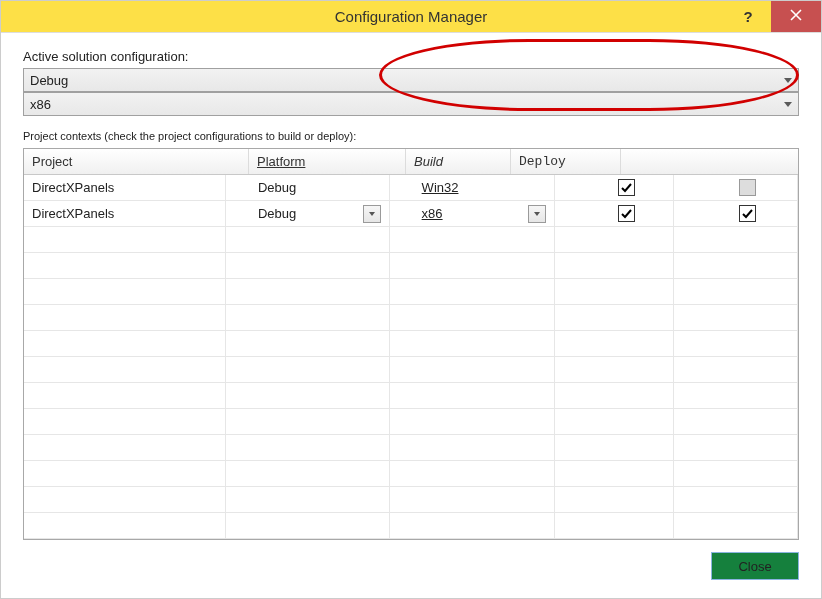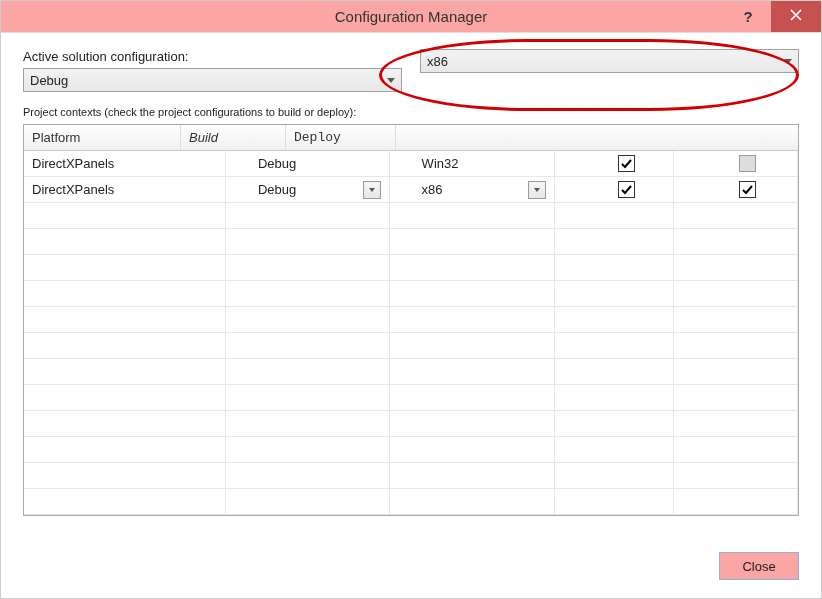--- a/index.html
+++ b/index.html
@@ -12,21 +12,21 @@
     height: 599px;
     overflow: hidden;
     border: 1px solid #ccc;
     position: relative;
   }
   .titlebar {
     height: 32px;
     display: flex;
     align-items: center;
     border-bottom: 1px solid #ddd;
-    background: #fca5a5;
+    background: #fde047;
     position: relative;
   }
   .titlebar-title {
     flex: 1;
     text-align: center;
     font-size: 15px;
     color: #333;
   }
   .titlebar-buttons {
     display: flex;
@@ -52,22 +52,22 @@
     align-items: center;
     justify-content: center;
     cursor: pointer;
   }
   .close-btn svg { width: 12px; height: 12px; }
   .content {
     padding: 16px 22px 16px 22px;
   }
   .top-row {
     display: flex;
-    gap: 18px;
     margin-bottom: 14px;
+    flex-direction: column;
   }
   .field {
     flex: 1;
     display: flex;
     flex-direction: column;
   }
   .field-label {
     font-size: 13px;
     color: #222;
     margin-bottom: 4px;
@@ -121,21 +121,21 @@
   .grid-body .col {
     border-right: 1px solid #e6e6e6;
     padding: 0 8px;
     display: flex;
     align-items: center;
     font-size: 13px;
     color: #222;
   }
   .col-project { width: 225px; }
   .col-config  { width: 155px; }
-  .col-platform{ width: 157px; }
+  .col-platform{ width: 157px; text-decoration: underline; }
   .col-build   { width: 105px; justify-content: center; font-style: italic; }
   .col-deploy  { width: 110px; justify-content: center; border-right: none; font-family: Liberation Mono, monospace; }
   .cell-dd {
     width: 100%;
     display: flex;
     align-items: center;
   }
   .cell-dd-text { flex: 1; }
   .cell-dd-btn {
     width: 18px; height: 18px;
@@ -157,24 +157,24 @@
     cursor: pointer;
   }
   .chk.disabled { background: #ddd; border-color: #999; cursor: default; }
   .chk svg { width: 13px; height: 13px; }
   .footer {
     position: absolute;
     bottom: 18px;
     right: 22px;
   }
   .close-dialog-btn {
-    width: 80px;
+    width: 88px;
     height: 28px;
     border: 1px solid #8ab4e0;
-    background: #fca5a5;
+    background: #15803d;
     font-size: 13px;
     color: #222;
     display: flex;
     align-items: center;
     justify-content: center;
     cursor: pointer;
   }
   .highlight-ring {
     position: absolute;
     border: 3px solid #d10000;
@@ -217,20 +217,21 @@
         <span class="dropdown-text">x86</span>
         <span class="chevron"></span>
       </div>
     </div>
   </div>
 
   <div class="context-label">Project contexts (check the project configurations to build or deploy):</div>
 
   <div class="grid">
     <div class="grid-head">
+      <div class="col col-project">Project</div>
       <div class="col col-platform">Platform</div>
       <div class="col col-build" style="justify-content:flex-start;">Build</div>
       <div class="col col-deploy" style="justify-content:flex-start;">Deploy</div>
     </div>
     <div class="grid-body" id="grid-body">
         <div class="row">
           <div class="col col-project">DirectXPanels</div>
           <div class="col col-config">
             <div class="cell-dd">
               <span class="cell-dd-text">Debug</span>

